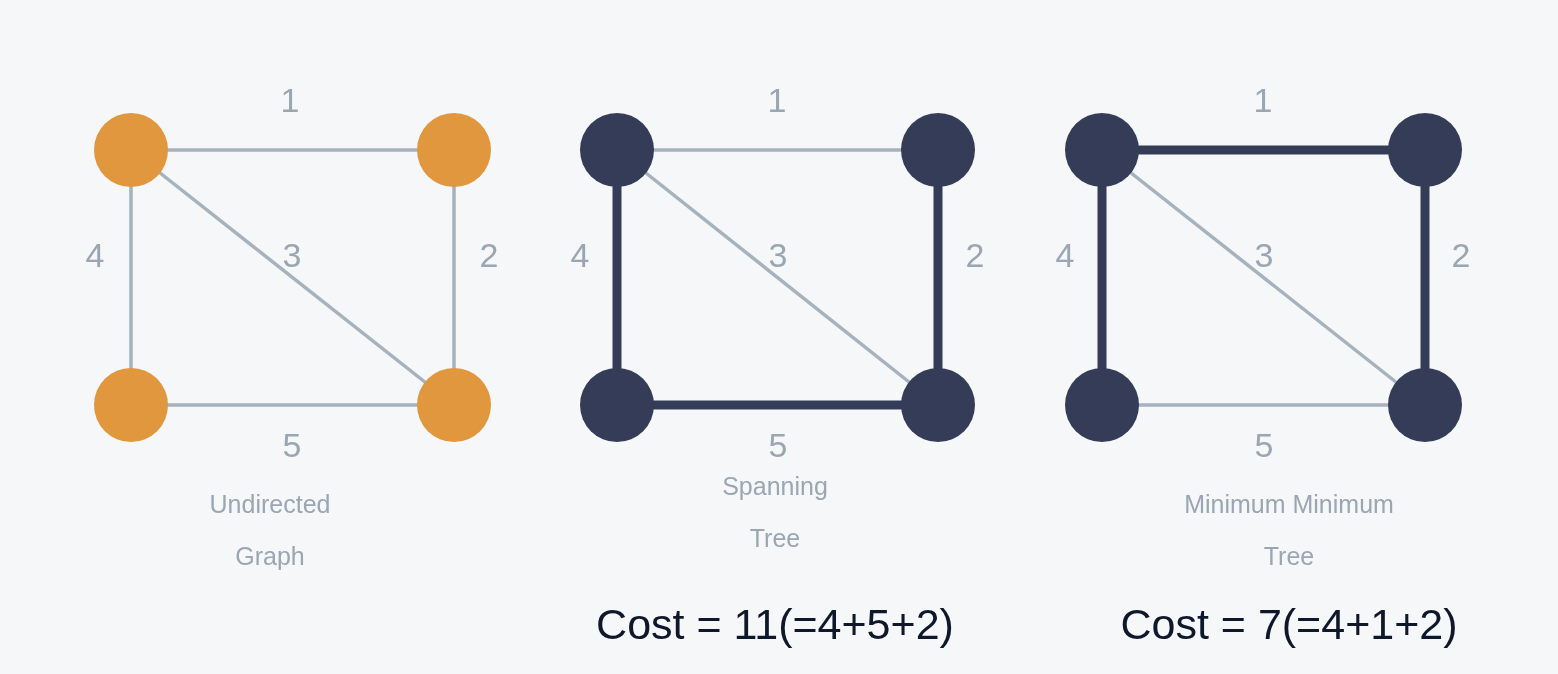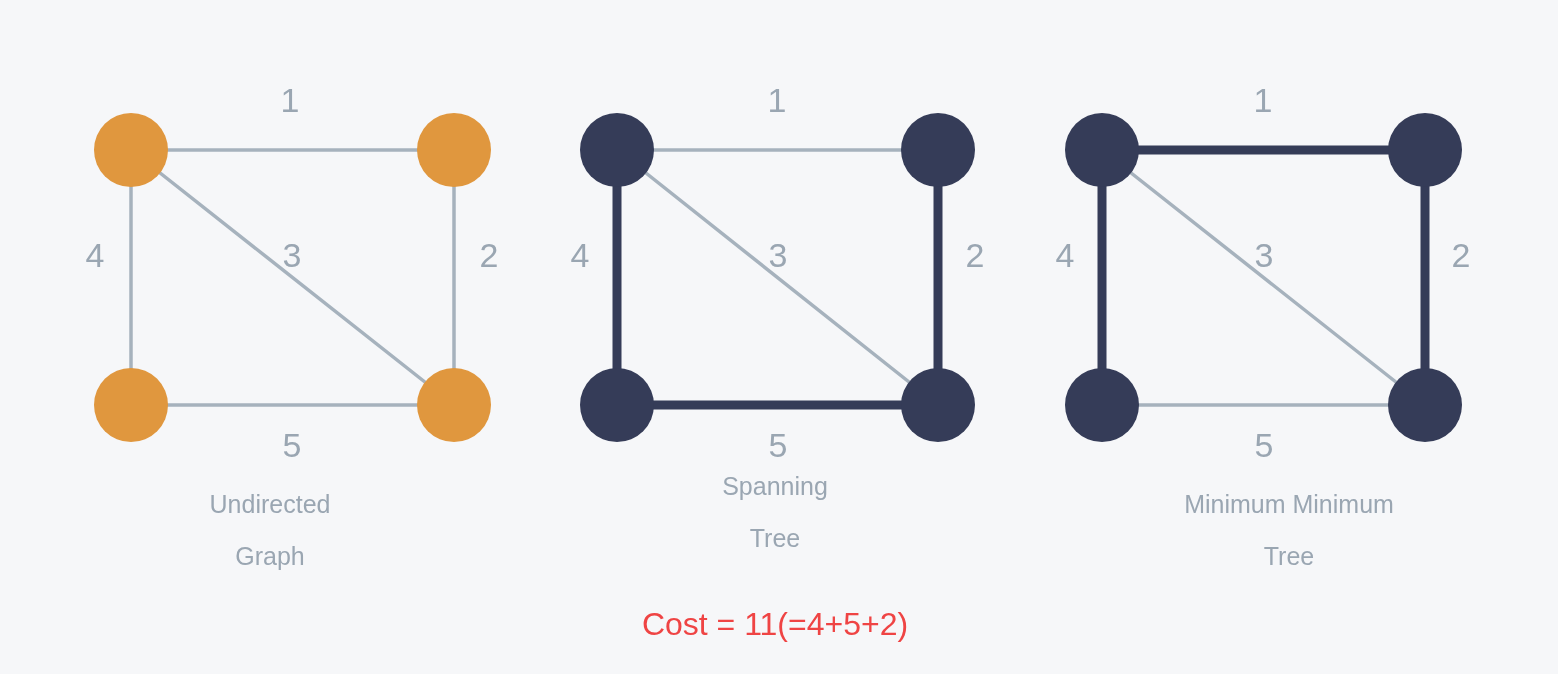--- a/index.html
+++ b/index.html
@@ -48,22 +48,22 @@
     white-space: pre-line;
   }
   #caption-undirected { top: 478px; }
   #caption-spanning   { top: 460px; }
   #caption-mst        { top: 478px; }
   .cost {
     position: absolute;
     left: 0;
     width: 100%;
     text-align: center;
-    color: #ef4444;
-    font-size: 32px;
+    color: #0f172a;
+    font-size: 43px;
     line-height: 44px;
     font-family: "Liberation Sans", sans-serif;
   }
   #cost-spanning { top: 602px; }
   #cost-mst      { top: 602px; }
 
   .edge-label {
     fill: #9aa6b2;
     font-size: 34px;
     font-family: "Liberation Sans", sans-serif;
@@ -145,15 +145,16 @@
 
       <text class="edge-label" x="243" y="103">1</text>
       <text class="edge-label" x="45" y="258">4</text>
       <text class="edge-label" x="244" y="258">3</text>
       <text class="edge-label" x="441" y="258">2</text>
       <text class="edge-label" x="244" y="448">5</text>
     </svg>
 
     <div class="caption" id="caption-mst">Minimum Minimum
 Tree</div>
+    <div class="cost" id="cost-mst">Cost = 7(=4+1+2)</div>
   </div>
 
 </div>
 
 </body></html>

